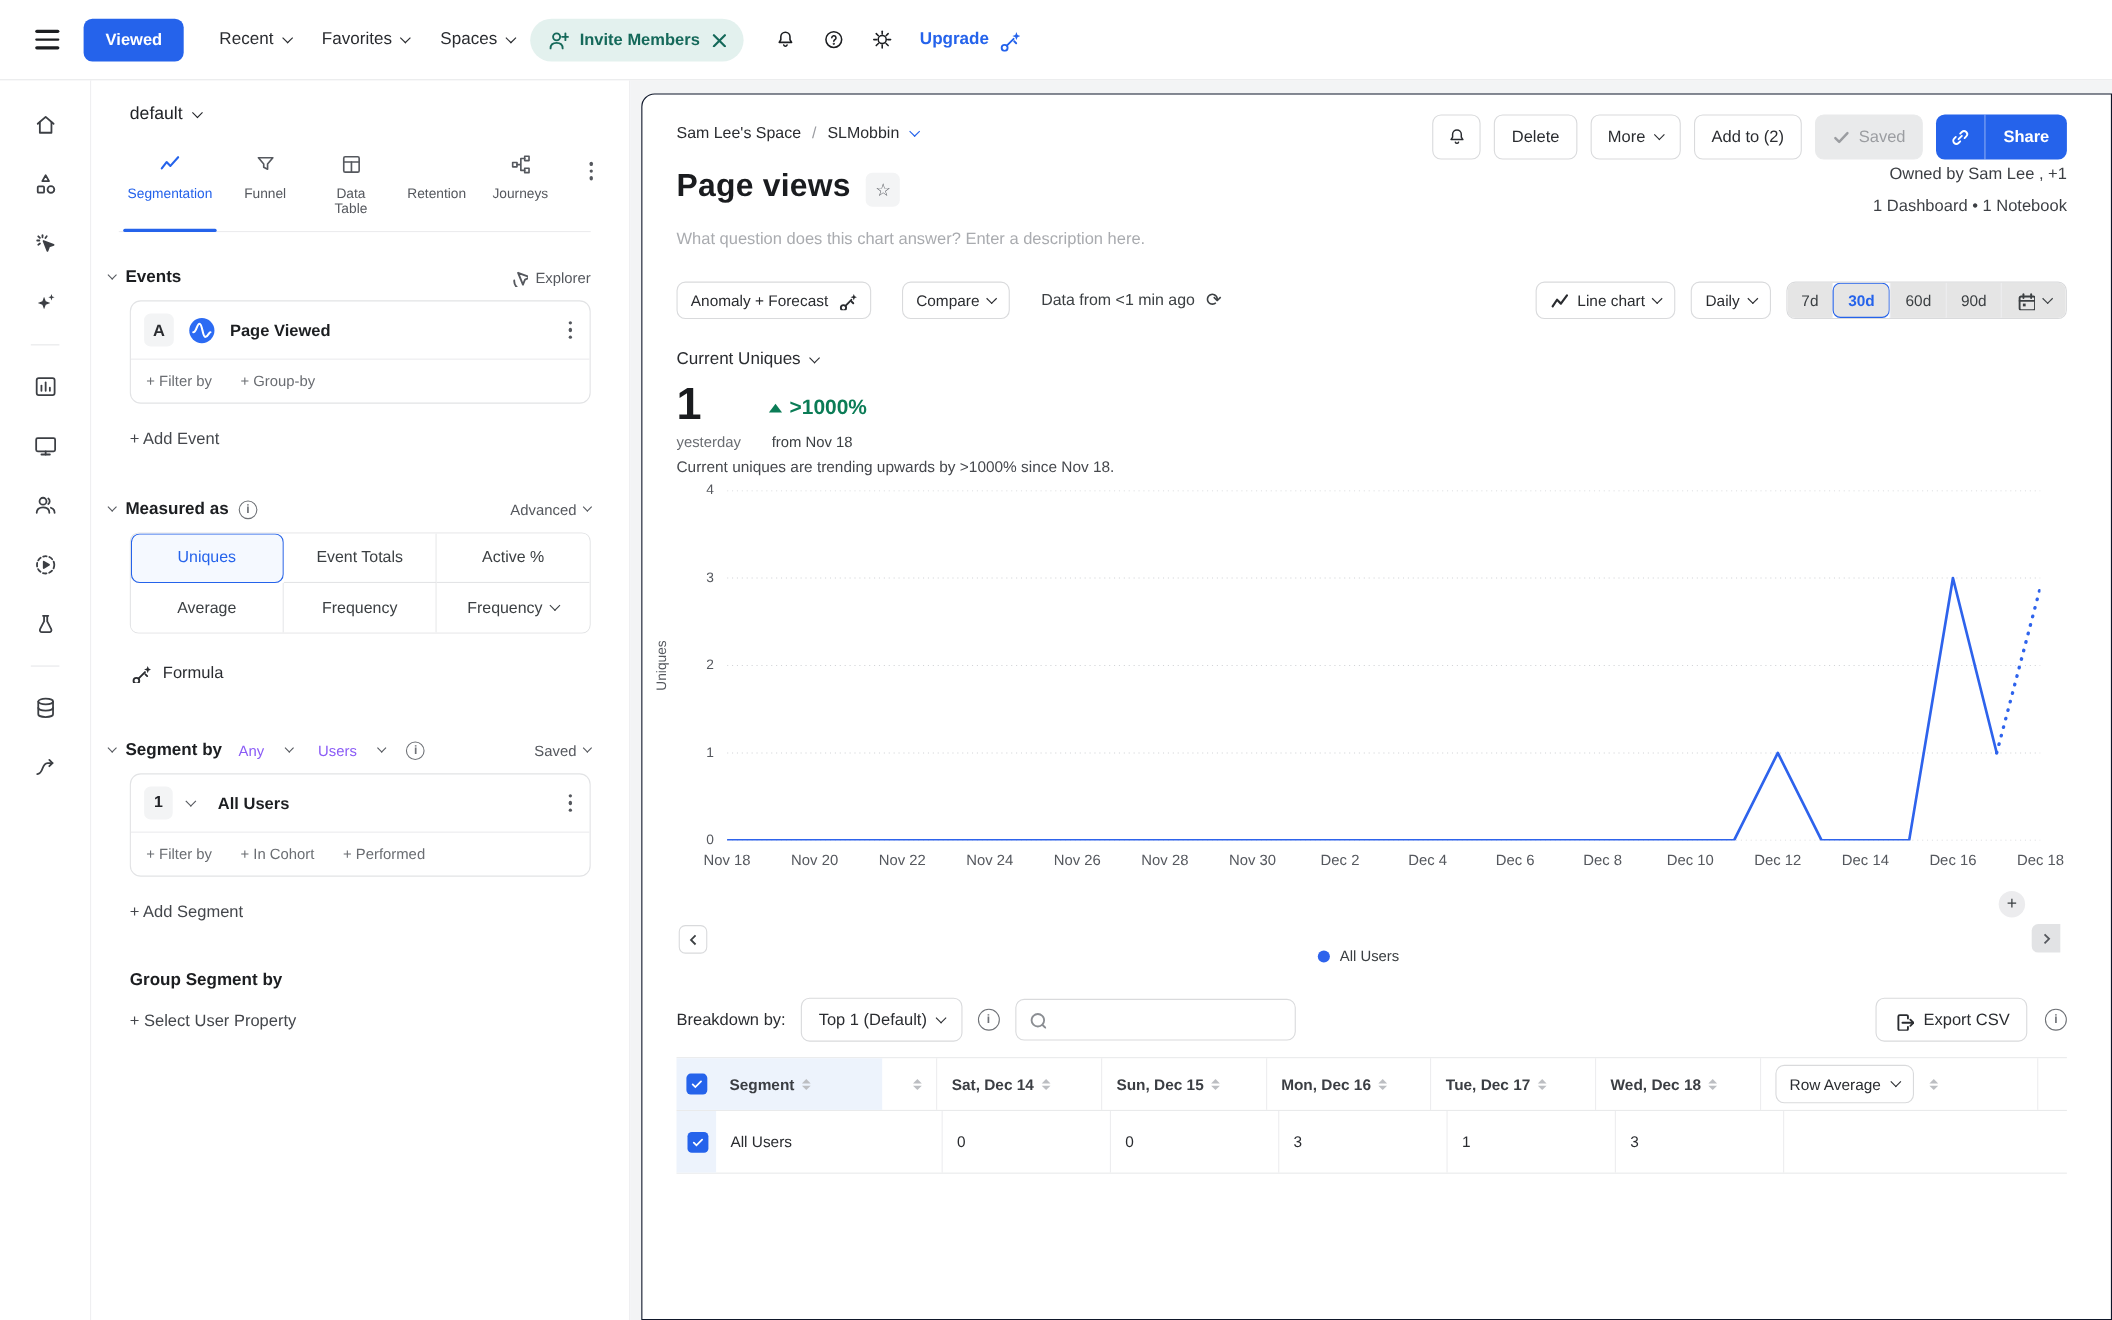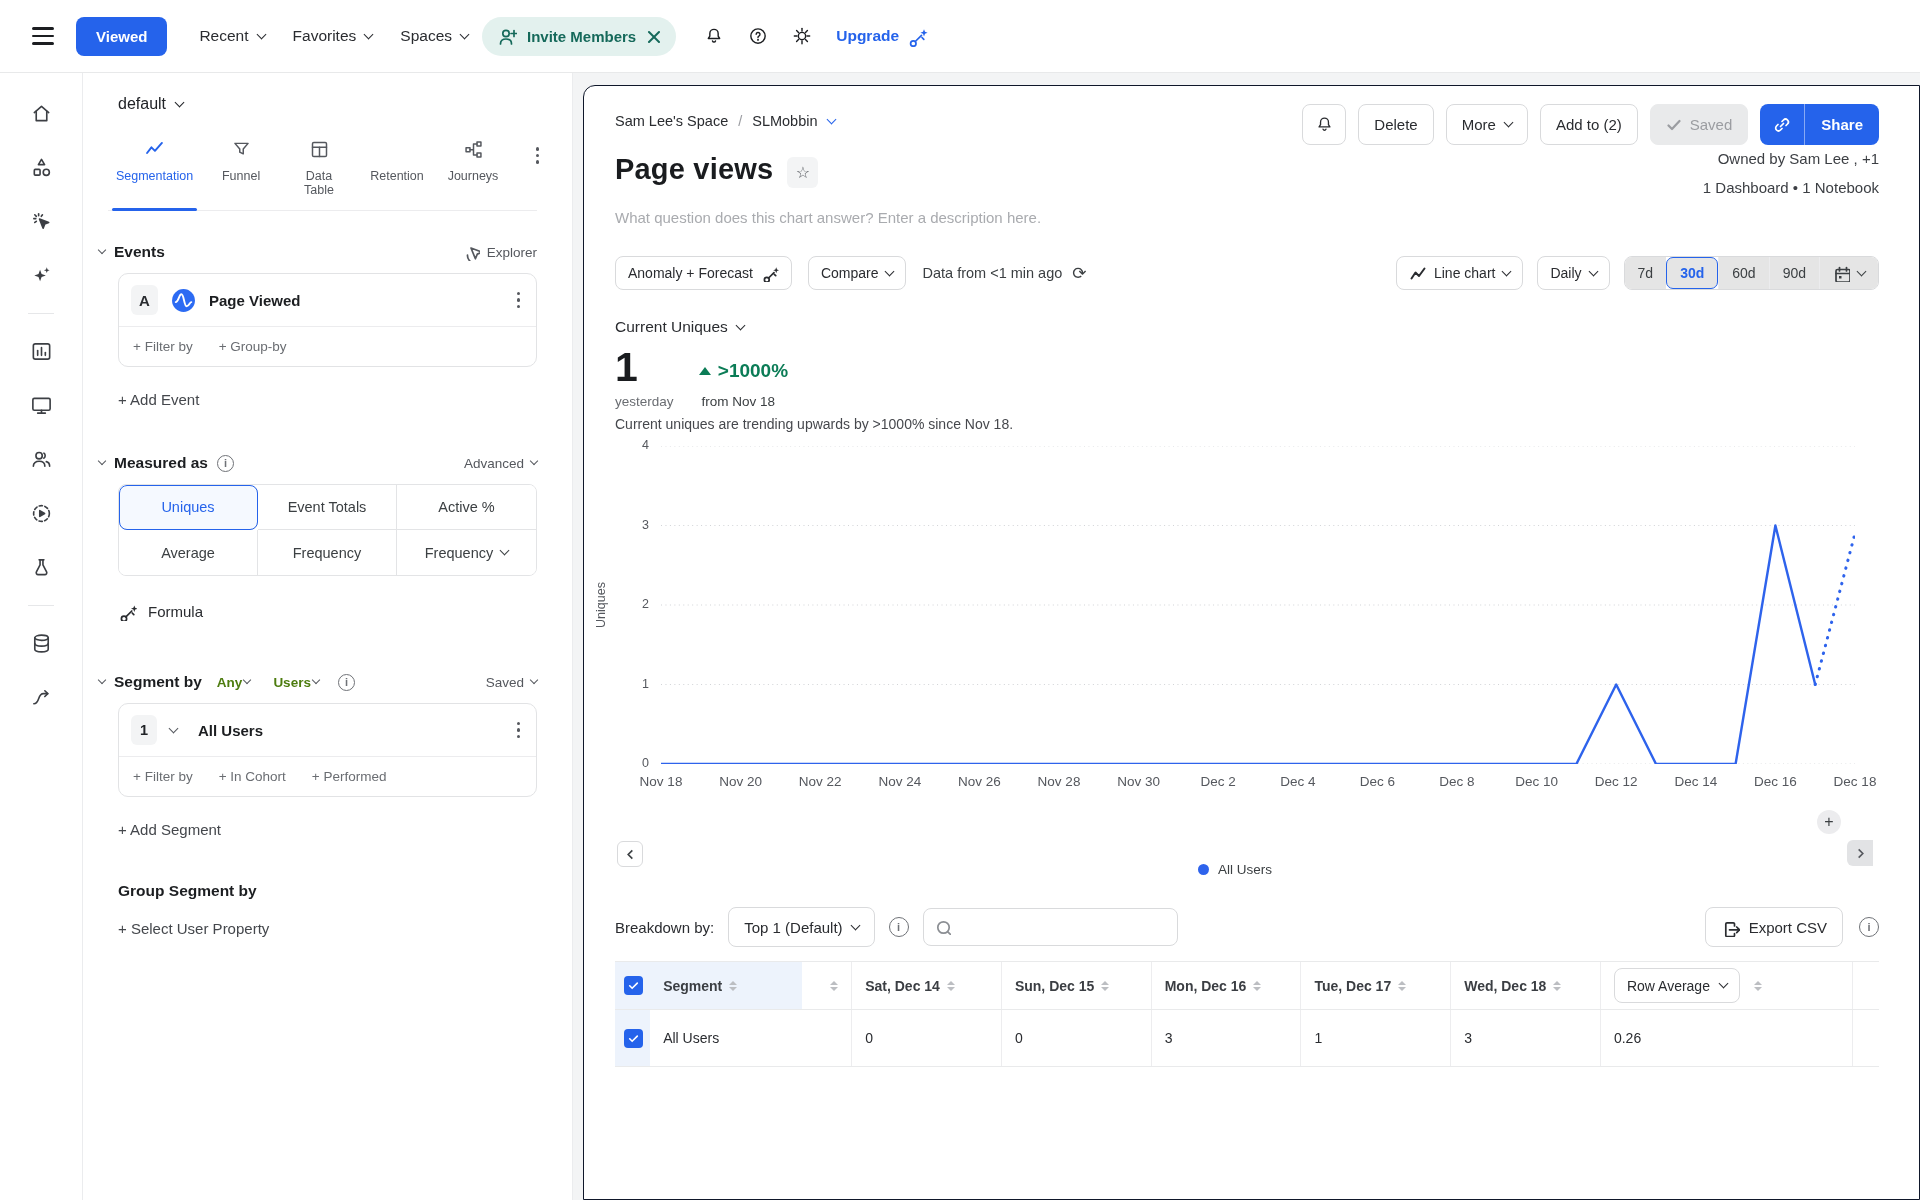--- a/index.html
+++ b/index.html
@@ -71,21 +71,21 @@
     border:1px solid #e3e4e6; border-radius:8px; overflow:hidden;}
   .m-cell { height:45px; display:flex; align-items:center; justify-content:center; gap:8px;
     font-size:14.5px; color:#3c4043; border-right:1px solid #e3e4e6; border-bottom:1px solid #e3e4e6; background:#fff;}
   .m-cell:nth-child(3n) { border-right:none; }
   .m-cell:nth-child(n+4) { border-bottom:none; }
   .m-cell.sel { outline:1.6px solid #2563eb; outline-offset:-1.6px; color:#2563eb; background:#f5f9ff; border-radius:8px;}
   .formula-row { display:flex; align-items:center; gap:11px; margin-top:22px; font-size:15px; color:#2a2c30; padding:4px 0;}
   .num-badge { background:#f3f4f5; border-radius:6px; width:26px; height:30px; display:flex;
     align-items:center; justify-content:center; font-size:14.5px; font-weight:700;}
   .seg-name { font-size:15px; font-weight:700; color:#1c1e21;}
-  .mini-dd { display:flex; align-items:center; gap:2px; font-size:13.5px; color:#4d7c0f;font-weight:bold; }
+  .mini-dd { display:flex; align-items:center; gap:20px; font-size:13.5px; color:#8b5cf6; }
   .group-title { font-size:15.5px; font-weight:700; color:#1c1e21; margin-top:40px;}
 
   
   .main-bg { position:absolute; left:573px; top:73px; right:0; bottom:0; background:#f3f4f5;}
   .mcard { position:absolute; left:10px; top:12px; right:0; bottom:0; background:#fff;
     border:1px solid #0f172a; border-radius:12px 0 0 0; padding:18px 40px 0 31px; overflow:hidden;}
   .row-top { display:flex; align-items:flex-start; }
   .breadcrumb { display:flex; align-items:center; gap:10px; font-size:14.5px; color:#2a2c30; padding-top:9px;}
   .breadcrumb .sep { color:#9a9ca1; }
   .breadcrumb .chv { color:#2563eb; }
@@ -96,21 +96,21 @@
   .btn.disabled { background:#e9eaeb; border-color:#e9eaeb; color:#9b9da1; cursor:default;}
   .share-btn { display:inline-flex; height:41px; border-radius:8px; overflow:hidden; background:#2563eb; color:#fff;}
   .share-btn .seg-l { width:45px; display:flex; align-items:center; justify-content:center; border-right:1px solid rgba(255,255,255,.45);}
   .share-btn .seg-r { padding:0 16px; display:flex; align-items:center; font-size:15px; font-weight:700;}
   .title-row { display:flex; align-items:flex-start; margin-top:8px;}
   .page-title { font-size:29px; font-weight:700; color:#1a1c1f; letter-spacing:.2px;}
   .star-btn { width:31px; height:31px; background:#f3f4f5; border-radius:6px; margin-left:14px; margin-top:4px;
     font-size:16px; color:#55585e; display:flex; align-items:center; justify-content:center;}
   .owner-block { margin-left:auto; text-align:right; font-size:15px; color:#3c3f44; line-height:1.9; margin-top:-8px;}
   .desc { margin-top:7px; font-size:15px; color:#a9abaf;}
-  .toolbar { display:flex; align-items:center; margin-top:30px; gap:16px;}
+  .toolbar { display:flex; align-items:center; margin-top:30px; gap:28px;}
   .toolbar .txt { font-size:14.5px; color:#3c4043; display:flex; align-items:center; gap:10px;}
   .tb-right { margin-left:auto; display:flex; align-items:center; gap:14px;}
   .btn.sm { height:34px; font-size:14px; padding:0 12px; gap:8px;}
   .seg-ctl { display:flex; align-items:stretch; height:34px; border:1px solid #d9dadc; border-radius:8px; overflow:hidden;}
   .seg-ctl .si { display:flex; align-items:center; padding:0 13px; font-size:14px; color:#3c4043; background:#e5e5e5;}
   .seg-ctl .si + .si { border-left:1px solid #ececee; }
   .seg-ctl .si.on { color:#2563eb; font-weight:700; border:1.6px solid #2563eb; border-radius:7px; margin:0; }
   .metric { margin-top:28px;}
   .metric-label { display:flex; align-items:center; gap:9px; font-size:15.5px; color:#2a2c30;}
   .metric-vrow { display:flex; align-items:flex-end; gap:9px; margin-top:4px; height:48px;}
@@ -768,19 +768,18 @@
               </svg>
             </button>
           </div>
       <div class="td c-seg">All Users</div>
       <div class="td c-sp"></div>
       <div class="td c-date">0</div>
       <div class="td c-date">0</div>
       <div class="td c-date">3</div>
       <div class="td c-date">1</div>
       <div class="td c-date">3</div>
-      <div class="td c-avg">0.26</div>
       <div class="td c-fill"></div>
     </div>
   </div>
 
 </main>
 </div>
 
 </body></html>

